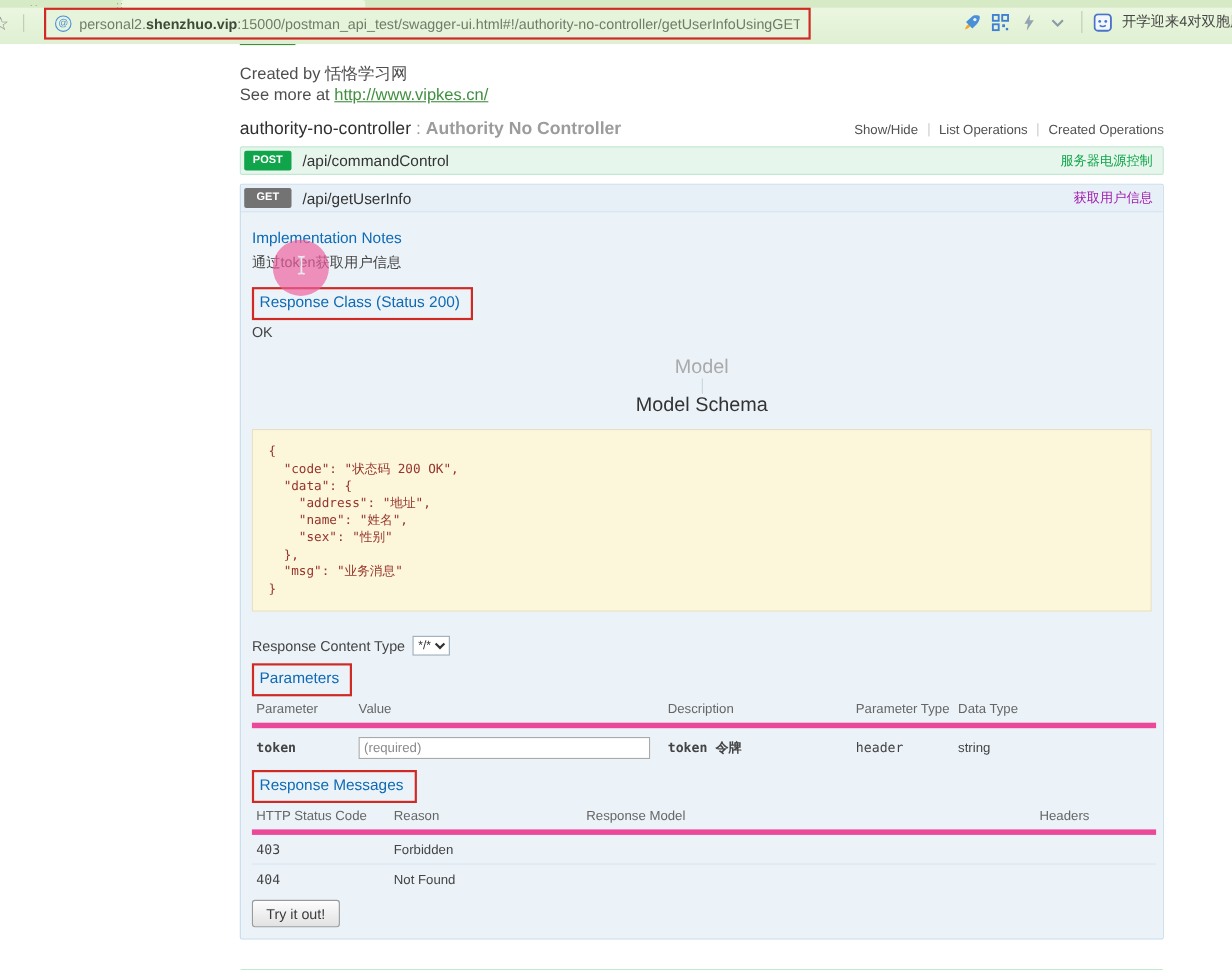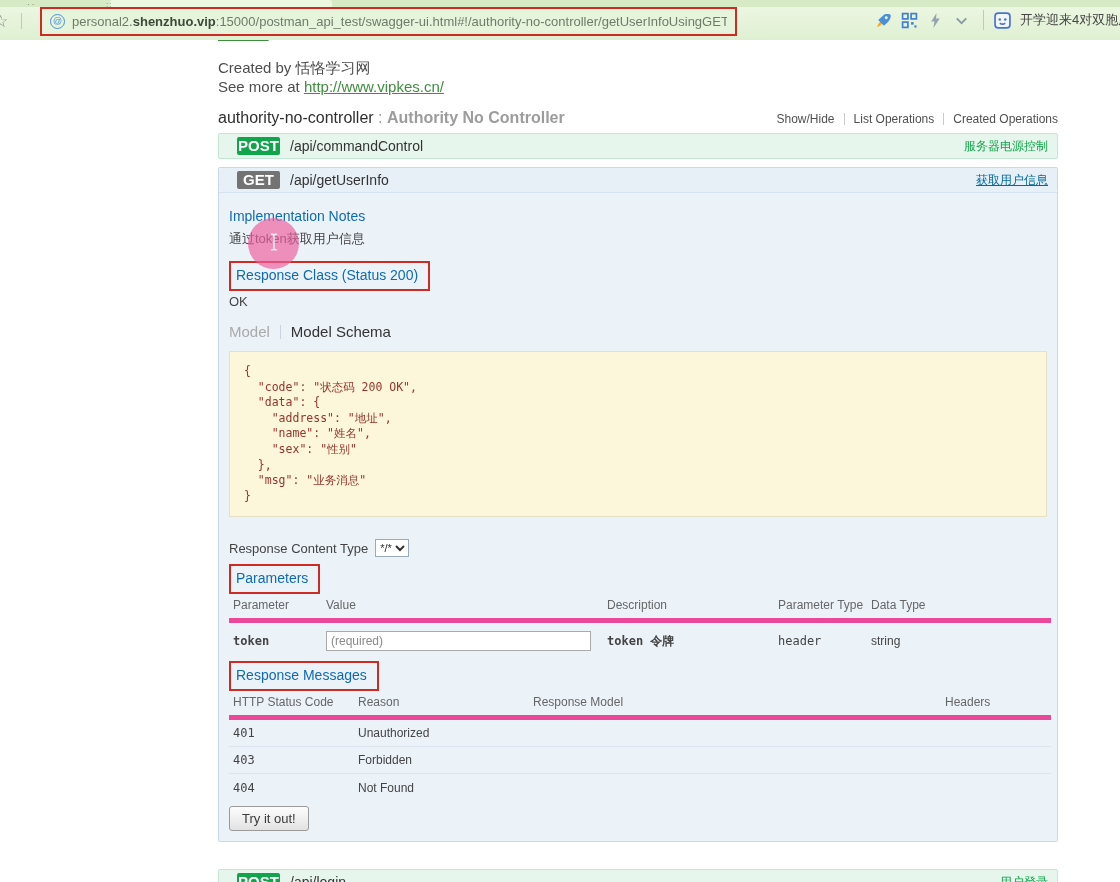--- a/index.html
+++ b/index.html
@@ -41,41 +41,41 @@
   .section-header { margin-top:13px; display:flex; align-items:baseline; }
   .section-header .tag { font-size:16px; font-weight:normal; color:#2f2f2f; }
   .section-header .colon { font-size:16px; color:#999; white-space:pre; }
   .section-header .desc { font-size:16px; font-weight:bold; color:#9c9c9c; }
   .section-actions { margin-left:auto; font-size:12px; color:#505050; display:flex; align-items:center; }
   .section-actions a { color:#505050; text-decoration:none; }
   .act-sep { width:1px; height:12px; background:#c9c9c9; margin:0 9px; }
 
   .op-row { display:flex; align-items:center; height:26px; border-radius:2px; padding:0 9px 0 0; }
   .op-row.post-row { background:#e7f6ec; border:1px solid #c3e8d1; }
-  .op-badge { font-size:15px; font-weight:bold; color:#fff; border-radius:2px; text-align:center;
-    width:43px; line-height:18px; margin:0 0 0 18px; flex:0 0 auto; }
+  .op-badge { font-size:10px; font-weight:bold; color:#fff; border-radius:2px; text-align:center;
+    width:43px; line-height:18px; margin:0 0 0 3px; flex:0 0 auto; }
   .badge-post { background:#10a54a; }
   .badge-get  { background:#737373; }
   .op-path { font-size:14px; color:#333; margin-left:10px; }
   .op-summary { margin-left:auto; font-size:12px; text-decoration:none; }
   .sum-green { color:#10a54a; }
-  .sum-blue  { color:#0369a1;text-decoration:underline; }
+  .sum-blue  { color:#a21caf; }
   .row-cc { margin-top:6px; }
   .row-login { margin-top:27px; }
 
   .get-block { margin-top:8px; border:1px solid #c3d9ec; border-radius:2px; }
   .get-head { display:flex; align-items:center; height:24px; background:#e7f0f7; padding:0 9px 0 0; }
   .panel { background:#ebf3f9; border-top:1px solid #d5e4f0; padding:14px 10px 10px 10px; }
 
   .impl-title { color:#0f6ab4; font-size:14px; line-height:18px; }
   .impl-text { color:#444; font-size:13px; margin-top:5px; }
   .redbox { display:inline-block; border:2px solid #cf2b24; padding:3px 10px 5px 5px; }
   .h-blue { color:#0f6ab4; font-size:14px; font-weight:normal; }
   .ok-text { color:#444; font-size:13px; margin-top:3px; }
-  .tabs { margin-top:14px; display:flex; align-items:center; font-size:15px; }
+  .tabs { margin-top:14px; display:flex; align-items:center; font-size:18px;flex-direction:column; }
   .tab-model { color:#aaa; }
   .tab-sep { width:1px; height:14px; background:#c9d4dd; margin:0 10px; }
   .tab-schema { color:#333; }
 
   .code-block { margin-top:11px; background:#fcf6db; border:1px solid #e5e0c6;
     padding:12px 14px; font-family:"DejaVu Sans Mono","Liberation Mono",monospace;
     font-size:11.5px; line-height:15.6px; color:#96352b; }
   .code-line { white-space:pre; }
 
   .rct-row { margin-top:22px; display:flex; align-items:center; }
@@ -271,26 +271,20 @@
         </div>
 
         <div class="tbl">
           <div class="tbl-head grid-resp">
             <span>HTTP Status Code</span>
             <span>Reason</span>
             <span>Response Model</span>
             <span>Headers</span>
           </div>
           <div class="tbl-row grid-resp resp-row">
-            <span class="mono">401</span>
-            <span>Unauthorized</span>
-            <span></span>
-              <span></span>
-          </div>
-          <div class="tbl-row grid-resp resp-row">
             <span class="mono">403</span>
             <span>Forbidden</span>
             <span></span>
               <span></span>
           </div>
           <div class="tbl-row grid-resp resp-row">
             <span class="mono">404</span>
             <span>Not Found</span>
             <span></span>
               <span></span>

